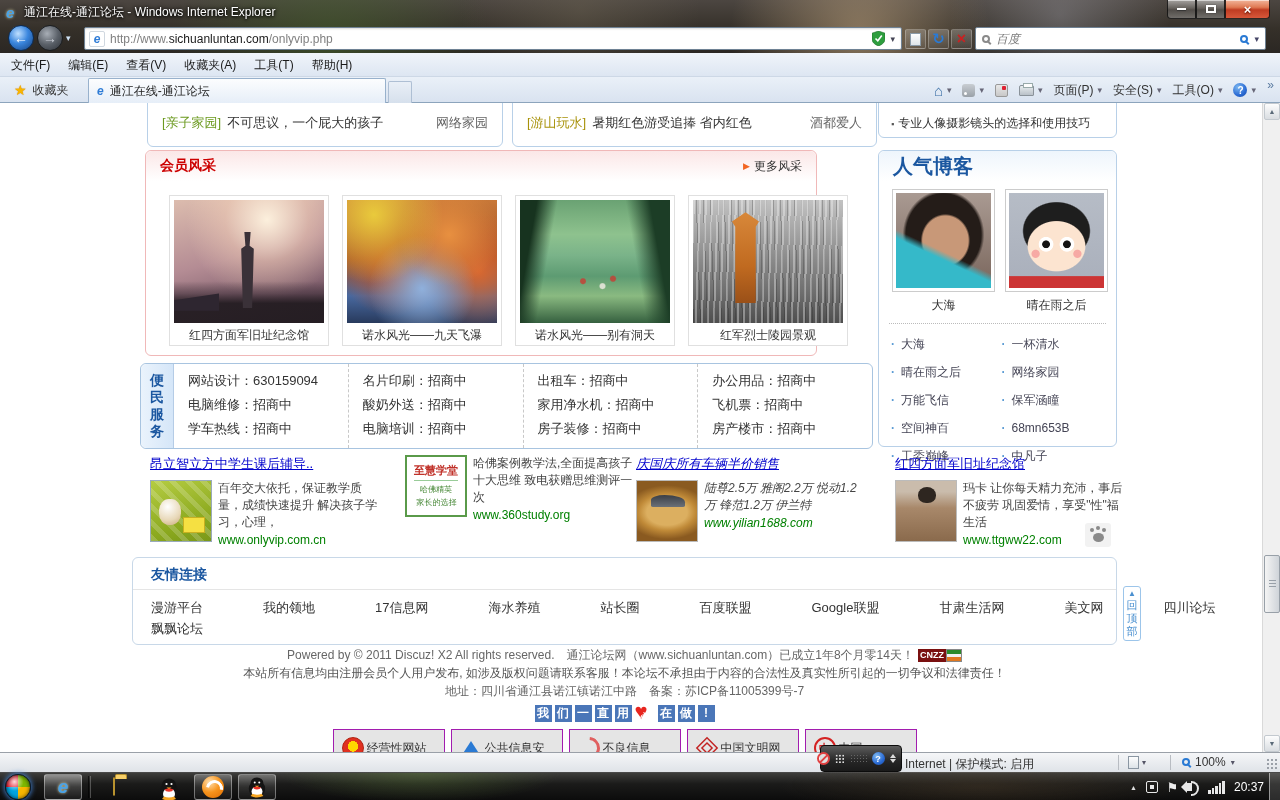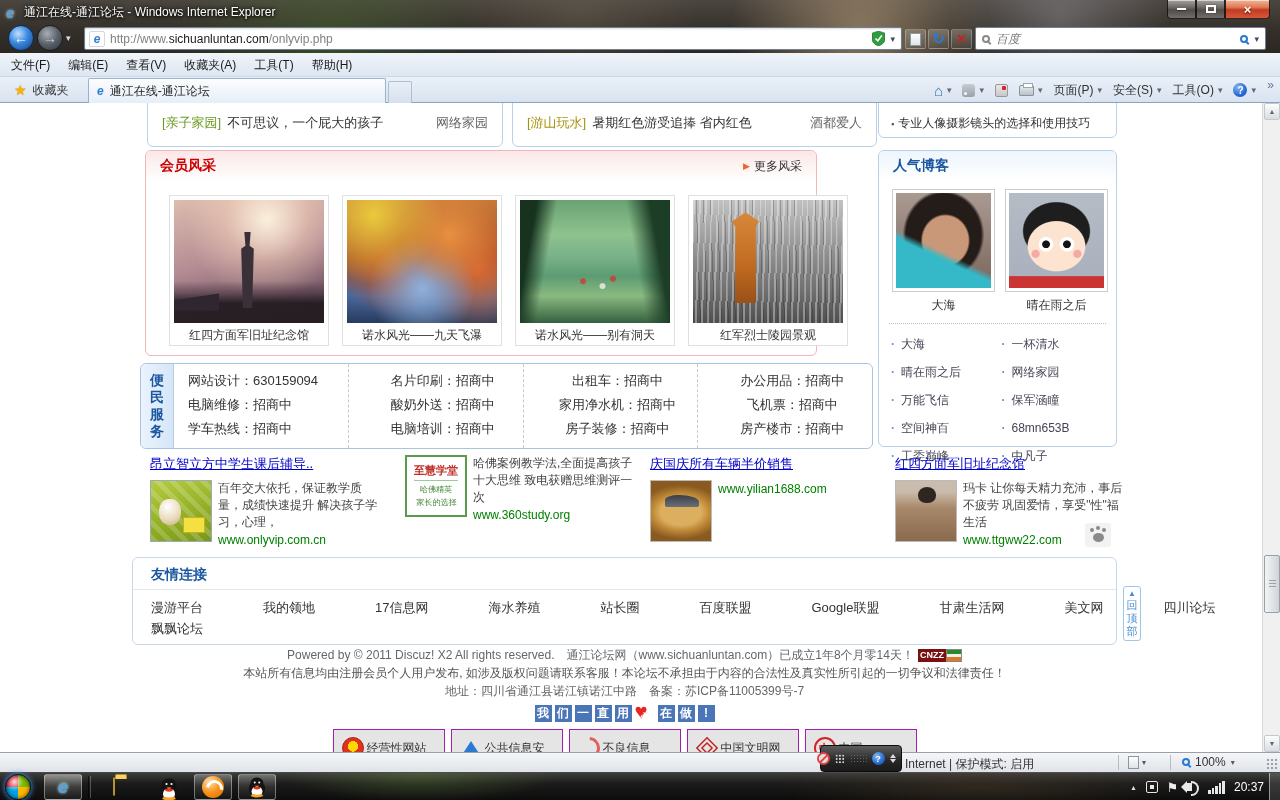--- a/index.html
+++ b/index.html
@@ -141,21 +141,21 @@
   .p4 { background:
       repeating-linear-gradient(92deg, rgba(250,250,250,.35) 0 2px, transparent 2px 6px),
       repeating-linear-gradient(88deg, rgba(30,30,30,.25) 0 1px, transparent 1px 7px),
       linear-gradient(180deg,#c2c2c2,#8e8e8e 45%,#6e6e6e 75%,#4e4e4e 100%); }
   .p4::after { content:""; position:absolute; left:26%; top:10%; width:18%; height:74%;
       background:linear-gradient(180deg,#d8883a,#c06a20 60%,#9a5018); clip-path:polygon(0 10%,50% 0,100% 10%,88% 16%,88% 100%,12% 100%,12% 16%); }
 
   
   .blogger-box { left:878px; top:47px; width:239px; height:297px; }
   .blog-head { height:30px; background:linear-gradient(#eef5fc,#fff); border-radius:6px 6px 0 0; display:flex; align-items:center; padding-left:14px; }
-  .blog-title { color:#1b57a0; font-weight:bold; font-size:14px; }
+  .blog-title { color:#1b57a0; font-weight:bold; font-size:20px; }
   .blog-feat { display:flex; gap:10px; padding:8px 0 0 13px; }
   .feat-card { width:103px; }
   .feat-frame { width:103px; height:103px; border:1px solid #ccc; background:#fff; padding:3px; }
   .feat-photo { width:95px; height:95px; }
   .av1 { background:
       linear-gradient(205deg, transparent 58%, #35b9c9 64%),
       radial-gradient(ellipse 26% 28% at 52% 50%, #c89878 92%, transparent 100%),
       radial-gradient(ellipse 43% 47% at 50% 44%, #241c18 92%, transparent 100%),
       linear-gradient(180deg,#a99a92,#7a665c); }
   .av2 { background:
@@ -176,21 +176,21 @@
   .blog-item { height:28px; display:flex; align-items:center; gap:6px; font-size:12px; color:#445; white-space:nowrap; }
   .dot-bullet { color:#5a9bd4; font-weight:bold; }
 
   
   .services-box { left:140px; top:260px; width:733px; height:86px; border-color:#a8c4e0; display:flex; }
   .svc-label { width:33px; background:linear-gradient(90deg,#eaf3fc,#d5e6f8); border-right:1px solid #b5cce6;
     border-radius:6px 0 0 6px; display:flex; flex-direction:column; align-items:center; justify-content:center;
     color:#1b57a0; font-weight:bold; font-size:14px; line-height:17px; }
   .svc-grid { flex:1; display:flex; }
   .svc-col { flex:1; padding:8px 0 0 14px; }
-  .svc-col + .svc-col { border-left:1px dashed #c8c8c8;text-align:center; }
+  .svc-col + .svc-col { border-left:1px dashed #c8c8c8; }
   .svc-item { height:24px; font-size:13px; color:#333; white-space:nowrap; }
 
   
   .ad { position:absolute; top:352px; width:236px; }
   .ad-title { font-size:13px; color:#0000cc; text-decoration:underline; margin-bottom:7px; white-space:nowrap; }
   .ad-flex { display:flex; gap:6px; }
   .ad-img { width:62px; height:62px; flex:none; position:relative; }
   .adimg1 { background:repeating-linear-gradient(45deg, rgba(255,255,255,.18) 0 5px, transparent 5px 11px),
             linear-gradient(160deg,#b5cc42,#8aa81e 70%,#7a981a); border:1px solid #9ab; }
   .adimg1::after { content:""; position:absolute; left:8px; top:18px; width:22px; height:26px; border-radius:45%;
@@ -578,25 +578,25 @@
         <div class="ad-img adimg2">
           <span class="z1">至慧学堂</span>
           <span class="z2">哈佛精英</span>
           <span class="z3">家长的选择</span>
         </div>
         <div class="ad-txt"><span>哈佛案例教学法,全面提高孩子十大思维 致电获赠思维测评一次</span>
           <div class="ad-url">www.360study.org</div>
         </div>
       </div>
     </div>
-    <div class="ad" style="left:650px;">
+    <div class="ad" style="left:636px;font-style:italic;">
       <div class="ad-title">庆国庆所有车辆半价销售</div>
       <div class="ad-flex">
         <div class="ad-img adimg3"></div>
-        <div class="ad-txt">
+        <div class="ad-txt"><span>陆尊2.5万 雅阁2.2万 悦动1.2万 锋范1.2万 伊兰特</span>
           <div class="ad-url">www.yilian1688.com</div>
         </div>
       </div>
     </div>
     <div class="ad" style="left:895px;">
       <div class="ad-title">红四方面军旧址纪念馆</div>
       <div class="ad-flex">
         <div class="ad-img adimg4"></div>
         <div class="ad-txt"><span>玛卡 让你每天精力充沛，事后不疲劳 巩固爱情，享受"性"福生活</span>
           <div class="ad-url">www.ttgww22.com</div>

